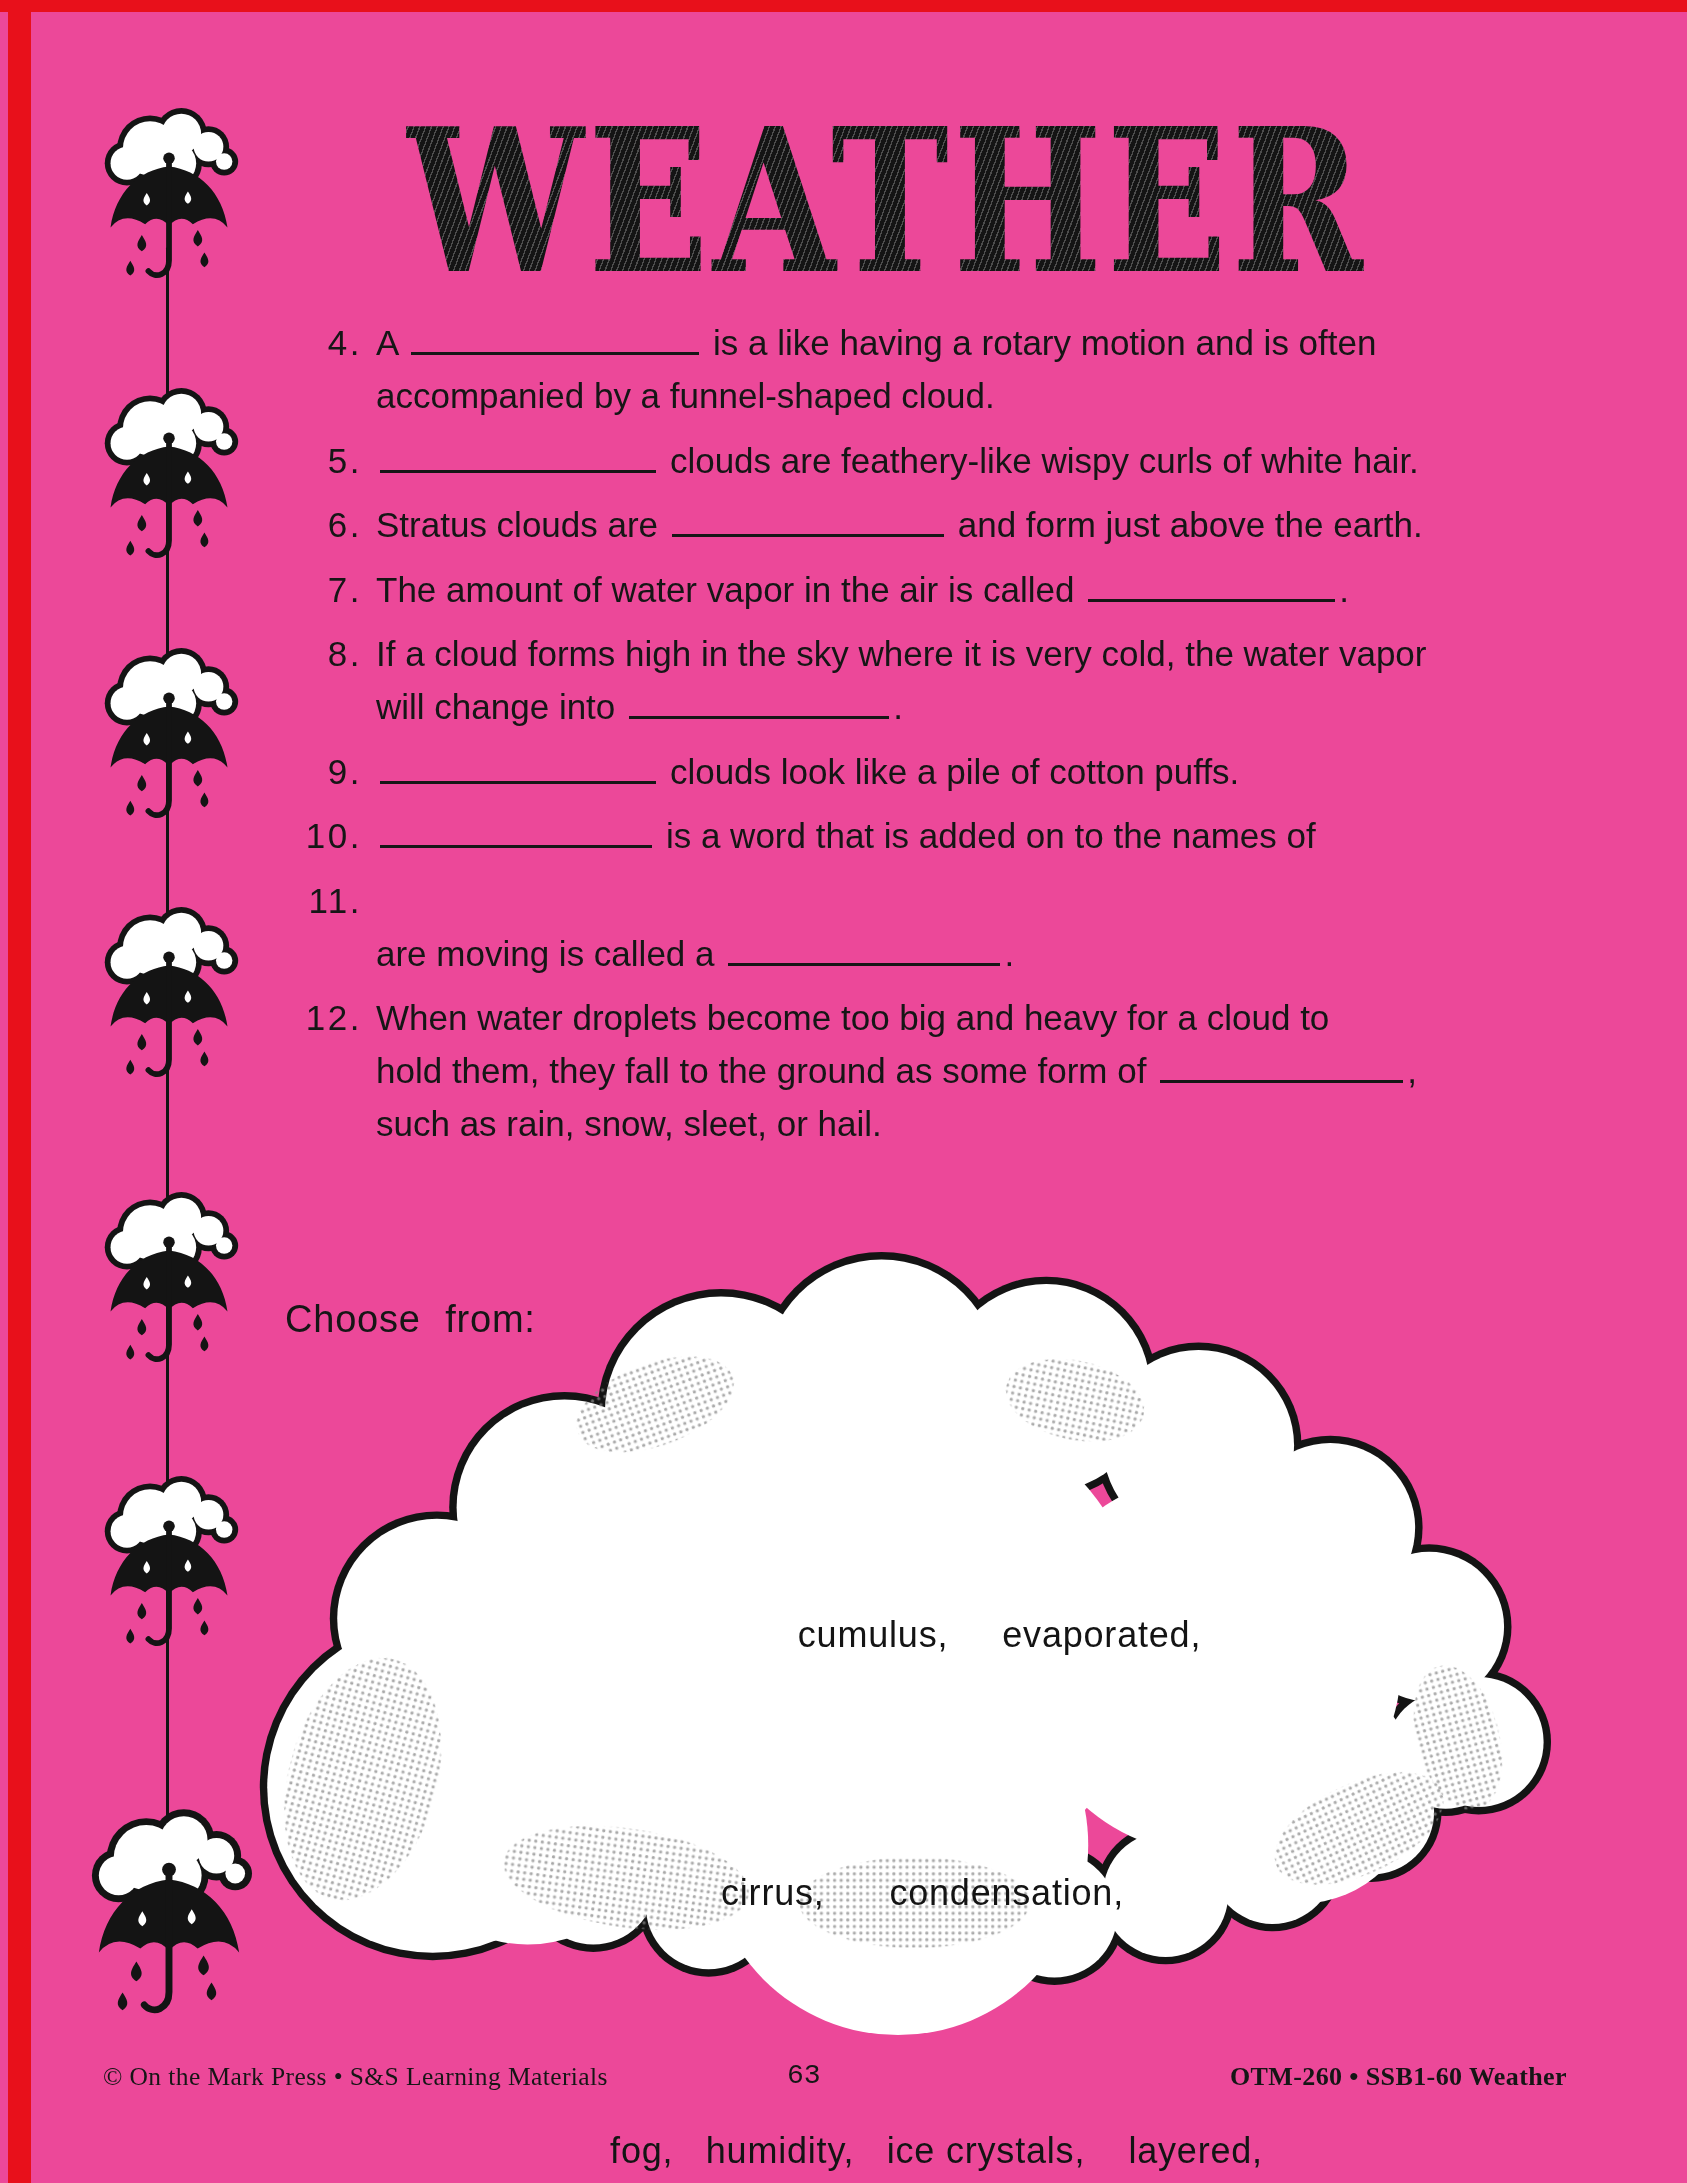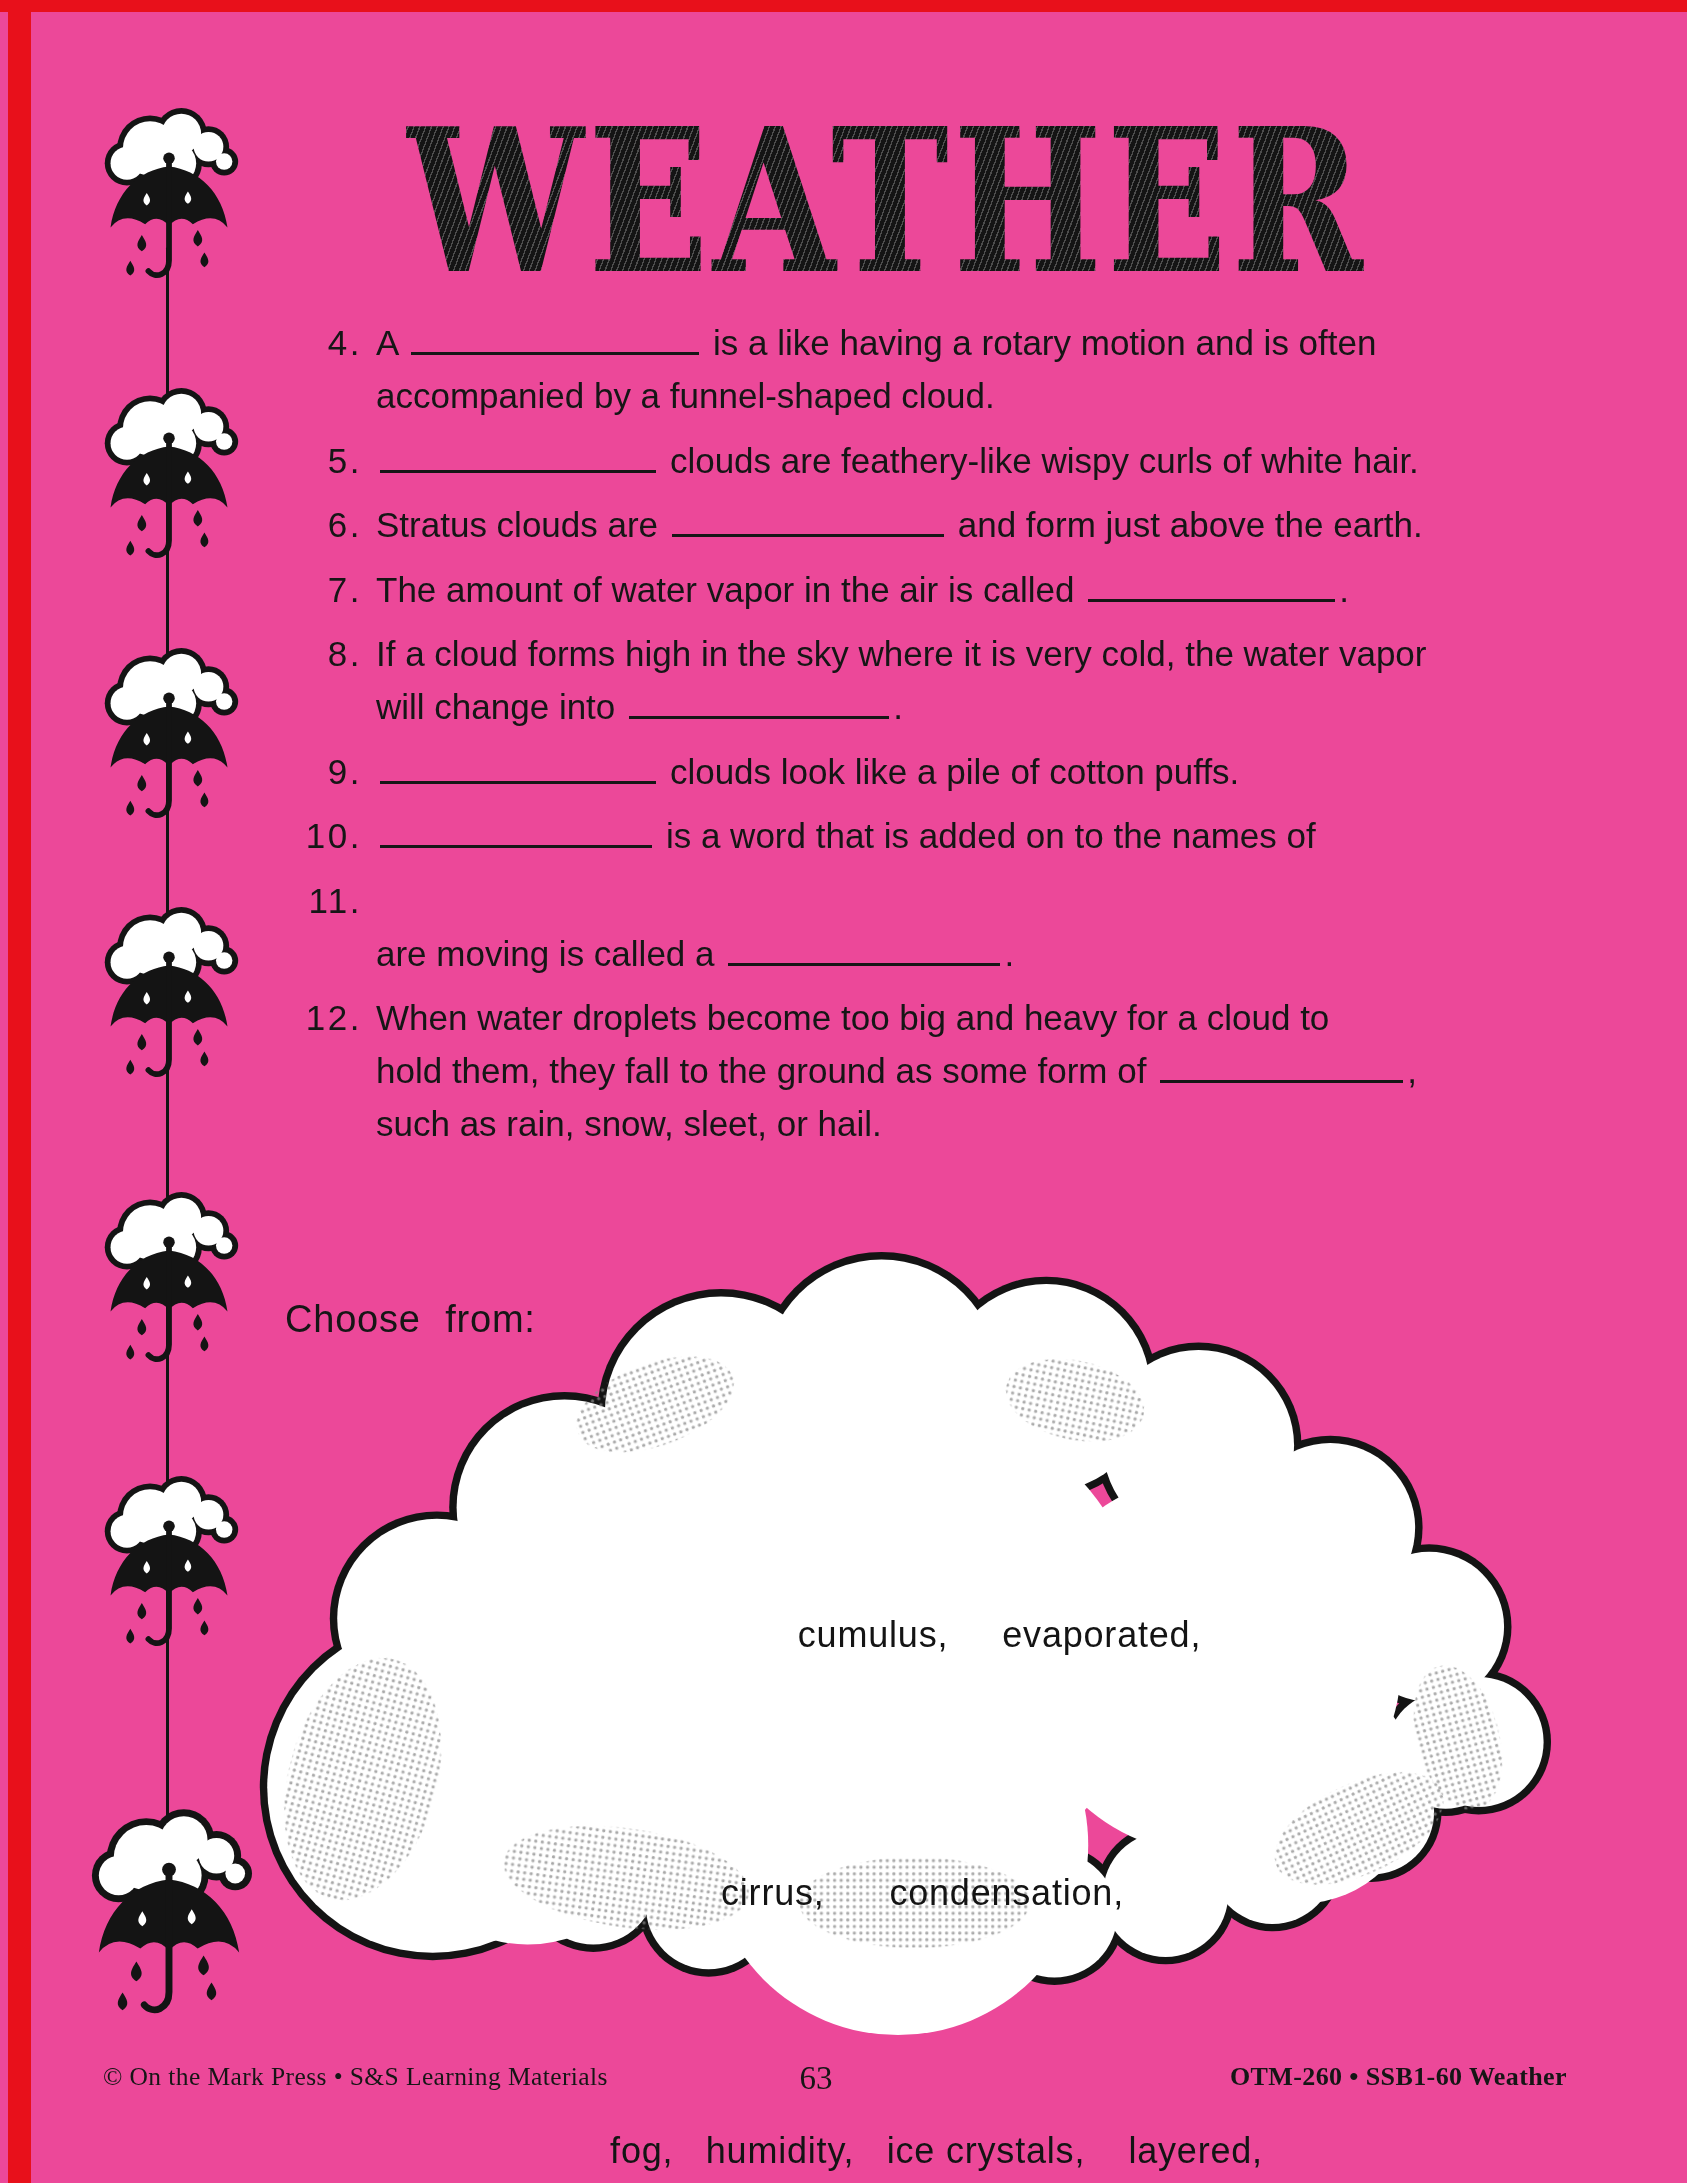--- a/index.html
+++ b/index.html
@@ -50,21 +50,21 @@
   }
   .word-line{letter-spacing:0.8px;}
   .word-line:nth-child(1){margin-left:203px;}
   .word-line:nth-child(2){margin-left:49px;}
   .word-line:nth-child(3){margin-left:77px;}
   .word-line:nth-child(4){margin-left:43px;}
 
   
   .footer{position:absolute;left:0;top:2060px;width:100%;height:36px;font-family:"Liberation Serif",serif;}
   .footer-left{position:absolute;left:103px;top:1.6px;font-size:25.5px;font-weight:normal;letter-spacing:0.4px;}
-  .footer-page{position:absolute;left:787px;top:0;width:58px;text-align:center;font-size:33px;font-family:Liberation Serif, serif;}
+  .footer-page{position:absolute;left:787px;top:0;width:58px;text-align:left;font-size:28px;font-family:Liberation Mono, monospace;}
   .footer-right{position:absolute;right:120px;top:1.6px;font-size:26px;font-weight:bold;letter-spacing:0.4px;}
 
   svg{display:block;}
 </style>
 </head>
 <body>
 
 <div class="page">
 
   <div class="red-bar-top" style="background: rgb(232, 16, 27);"></div>

